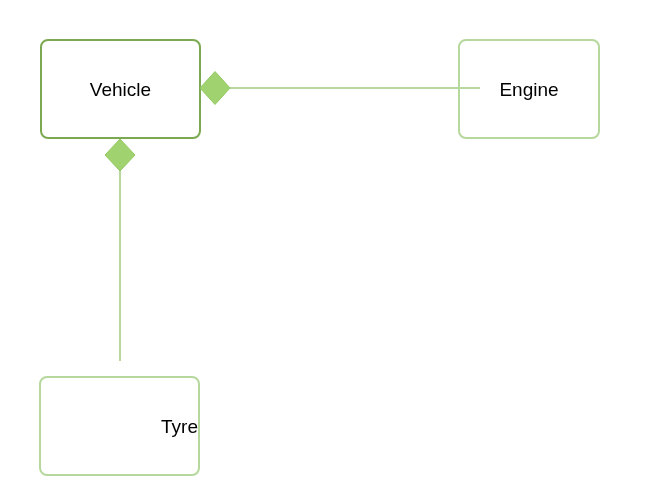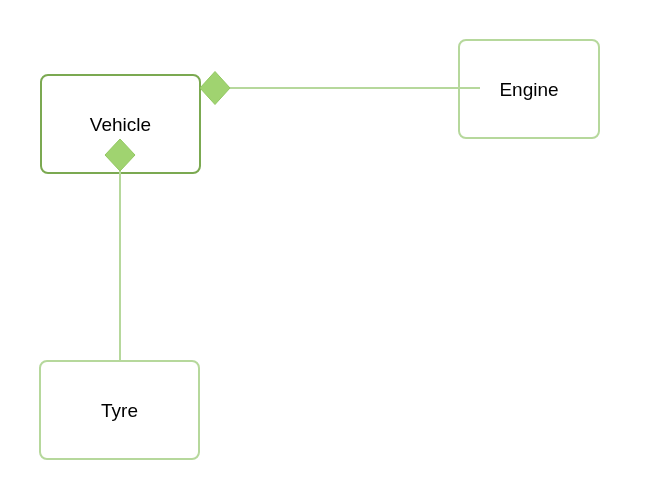--- a/index.html
+++ b/index.html
@@ -23,23 +23,23 @@
     background: transparent;
     display: flex;
     align-items: center;
     justify-content: center;
   }
   .node-label {
     font-size: 19px;
     line-height: 1;
     white-space: nowrap;
   }
-  .node-vehicle { left: 40px;  top: 39px;  width: 161px; height: 100px; margin-top: 35px; }
+  .node-vehicle { left: 40px;  top: 39px;  width: 161px; height: 100px; }
   .node-engine  { left: 458px; top: 39px;  width: 142px; height: 100px; }
-  .node-tyre    { left: 39px;  top: 360px; width: 161px; height: 100px; }
+  .node-tyre    { left: 39px;  top: 376px; width: 161px; height: 100px; justify-content: flex-end; }
   .connector-layer {
     position: absolute;
     left: 0;
     top: 0;
     width: 660px;
     height: 500px;
     pointer-events: none;
   }
   .connector-layer line,
   .connector-layer polygon {

